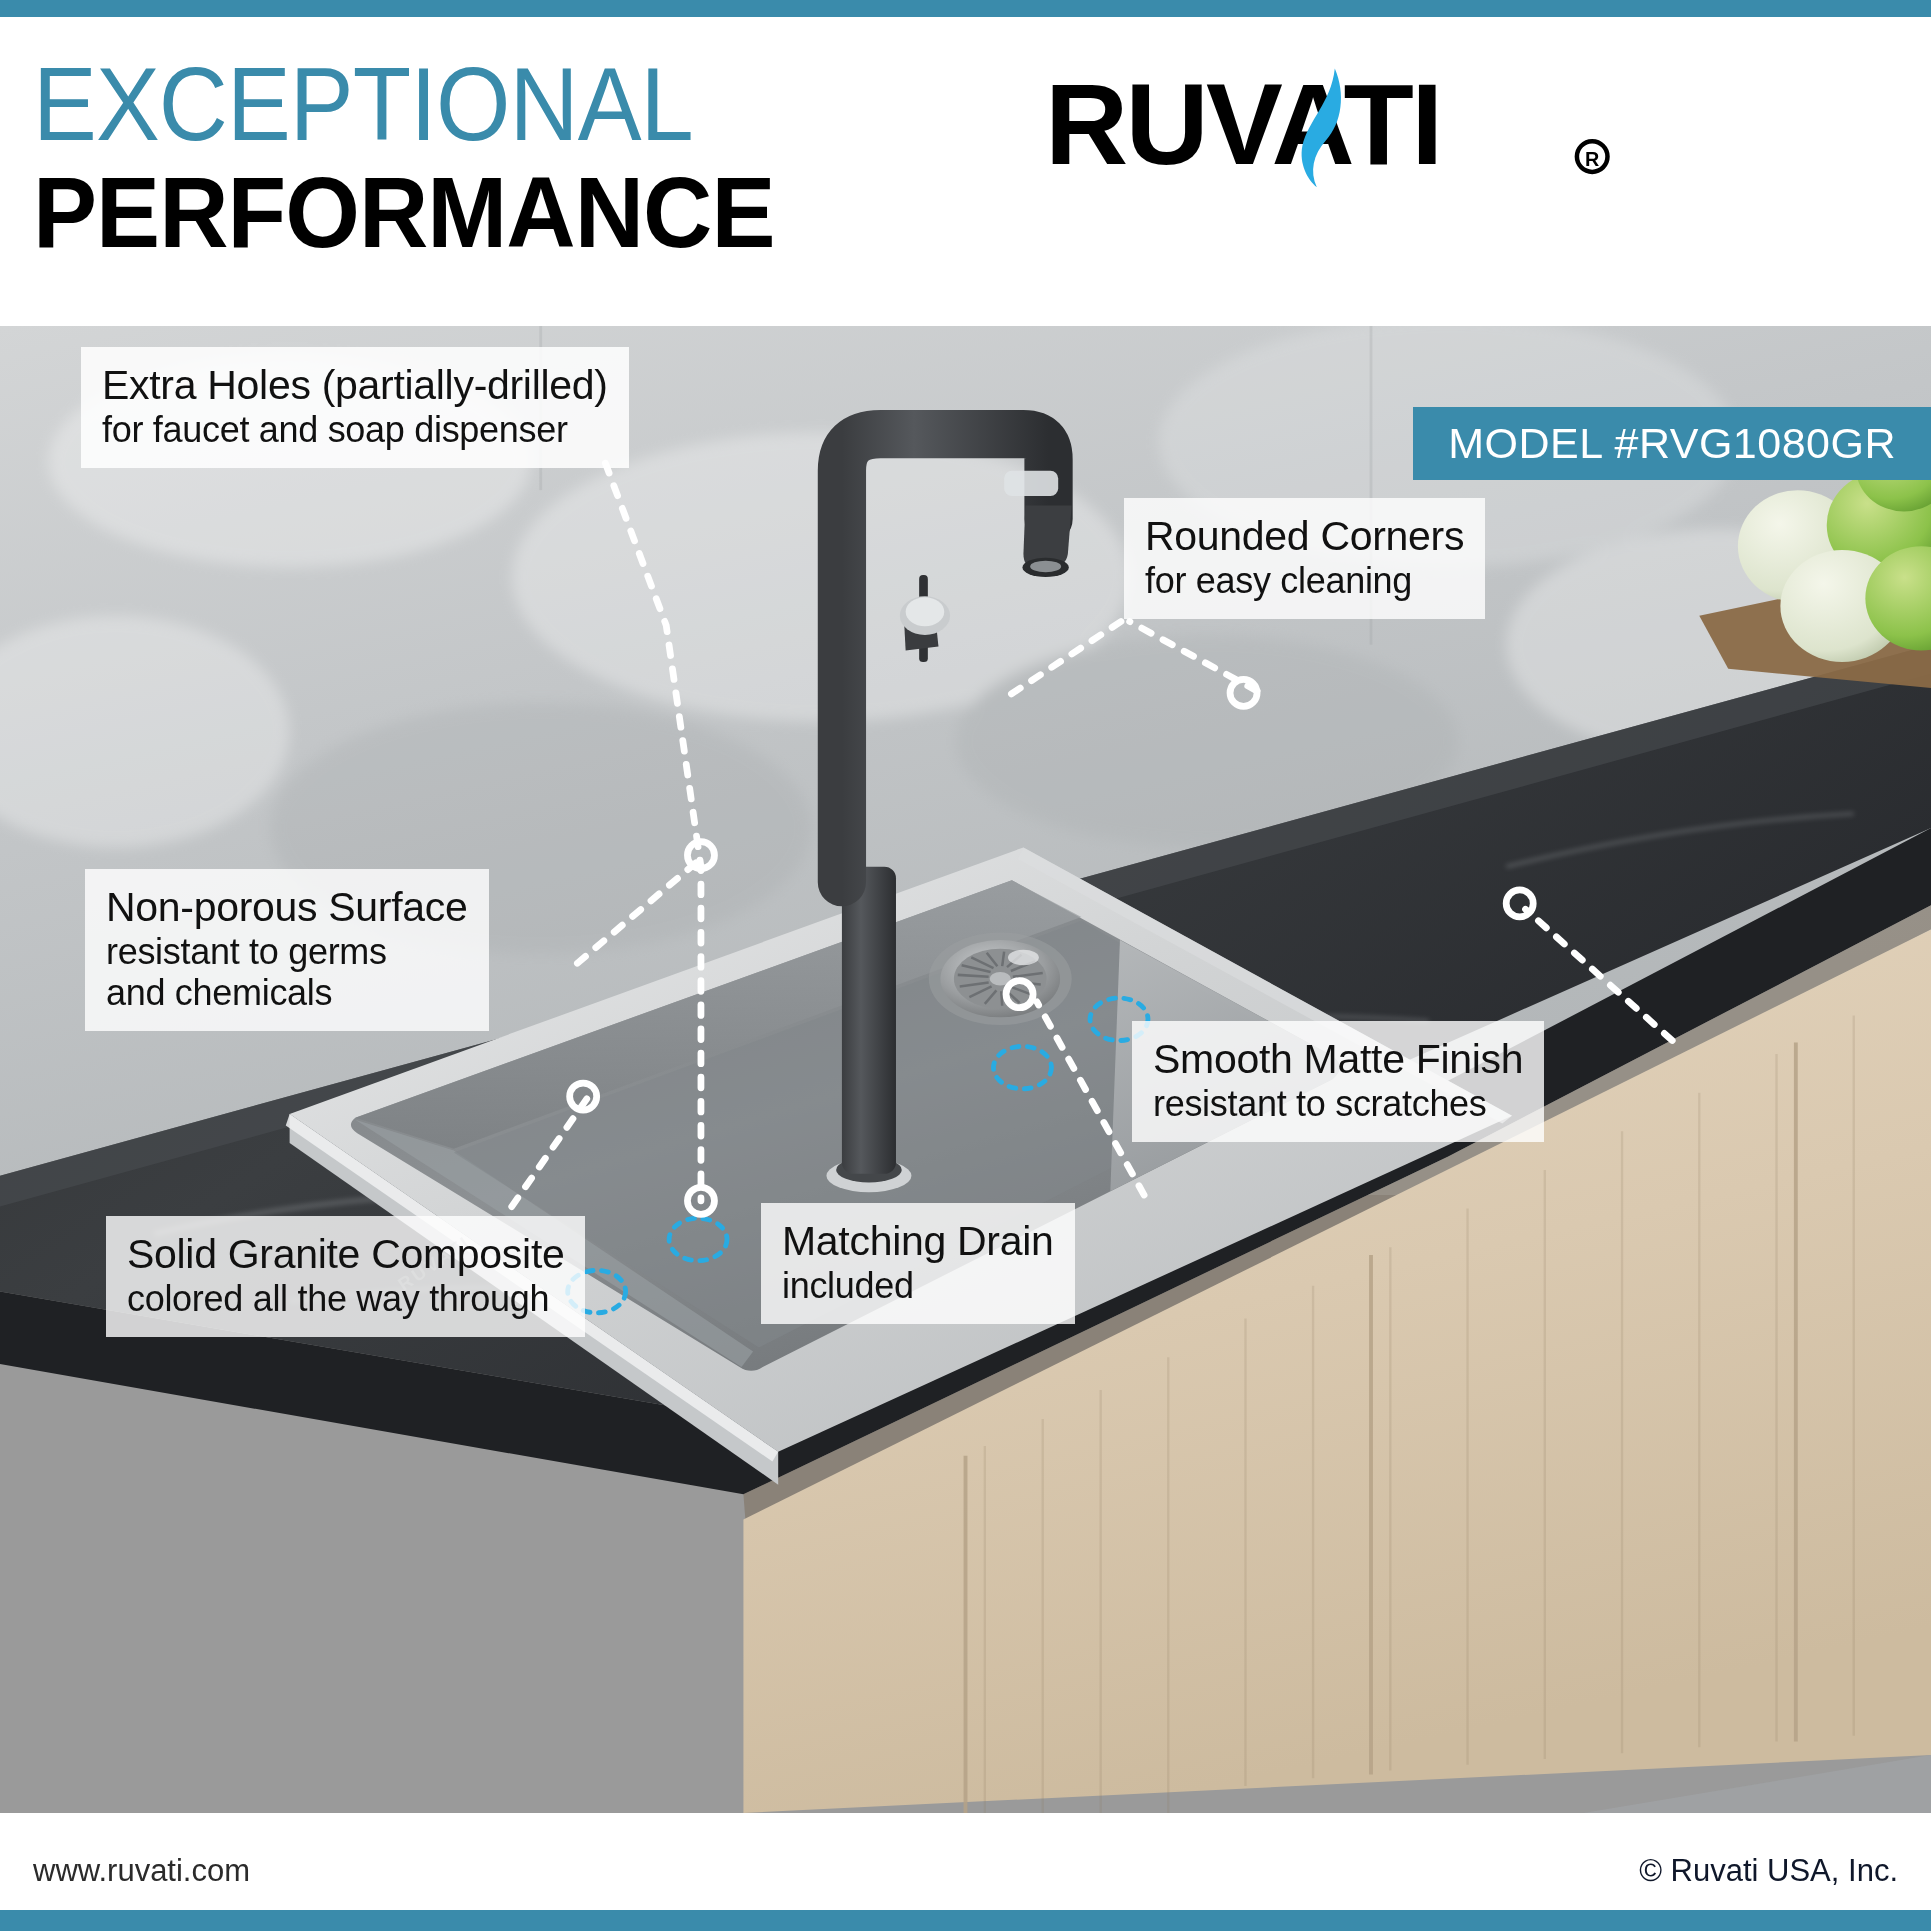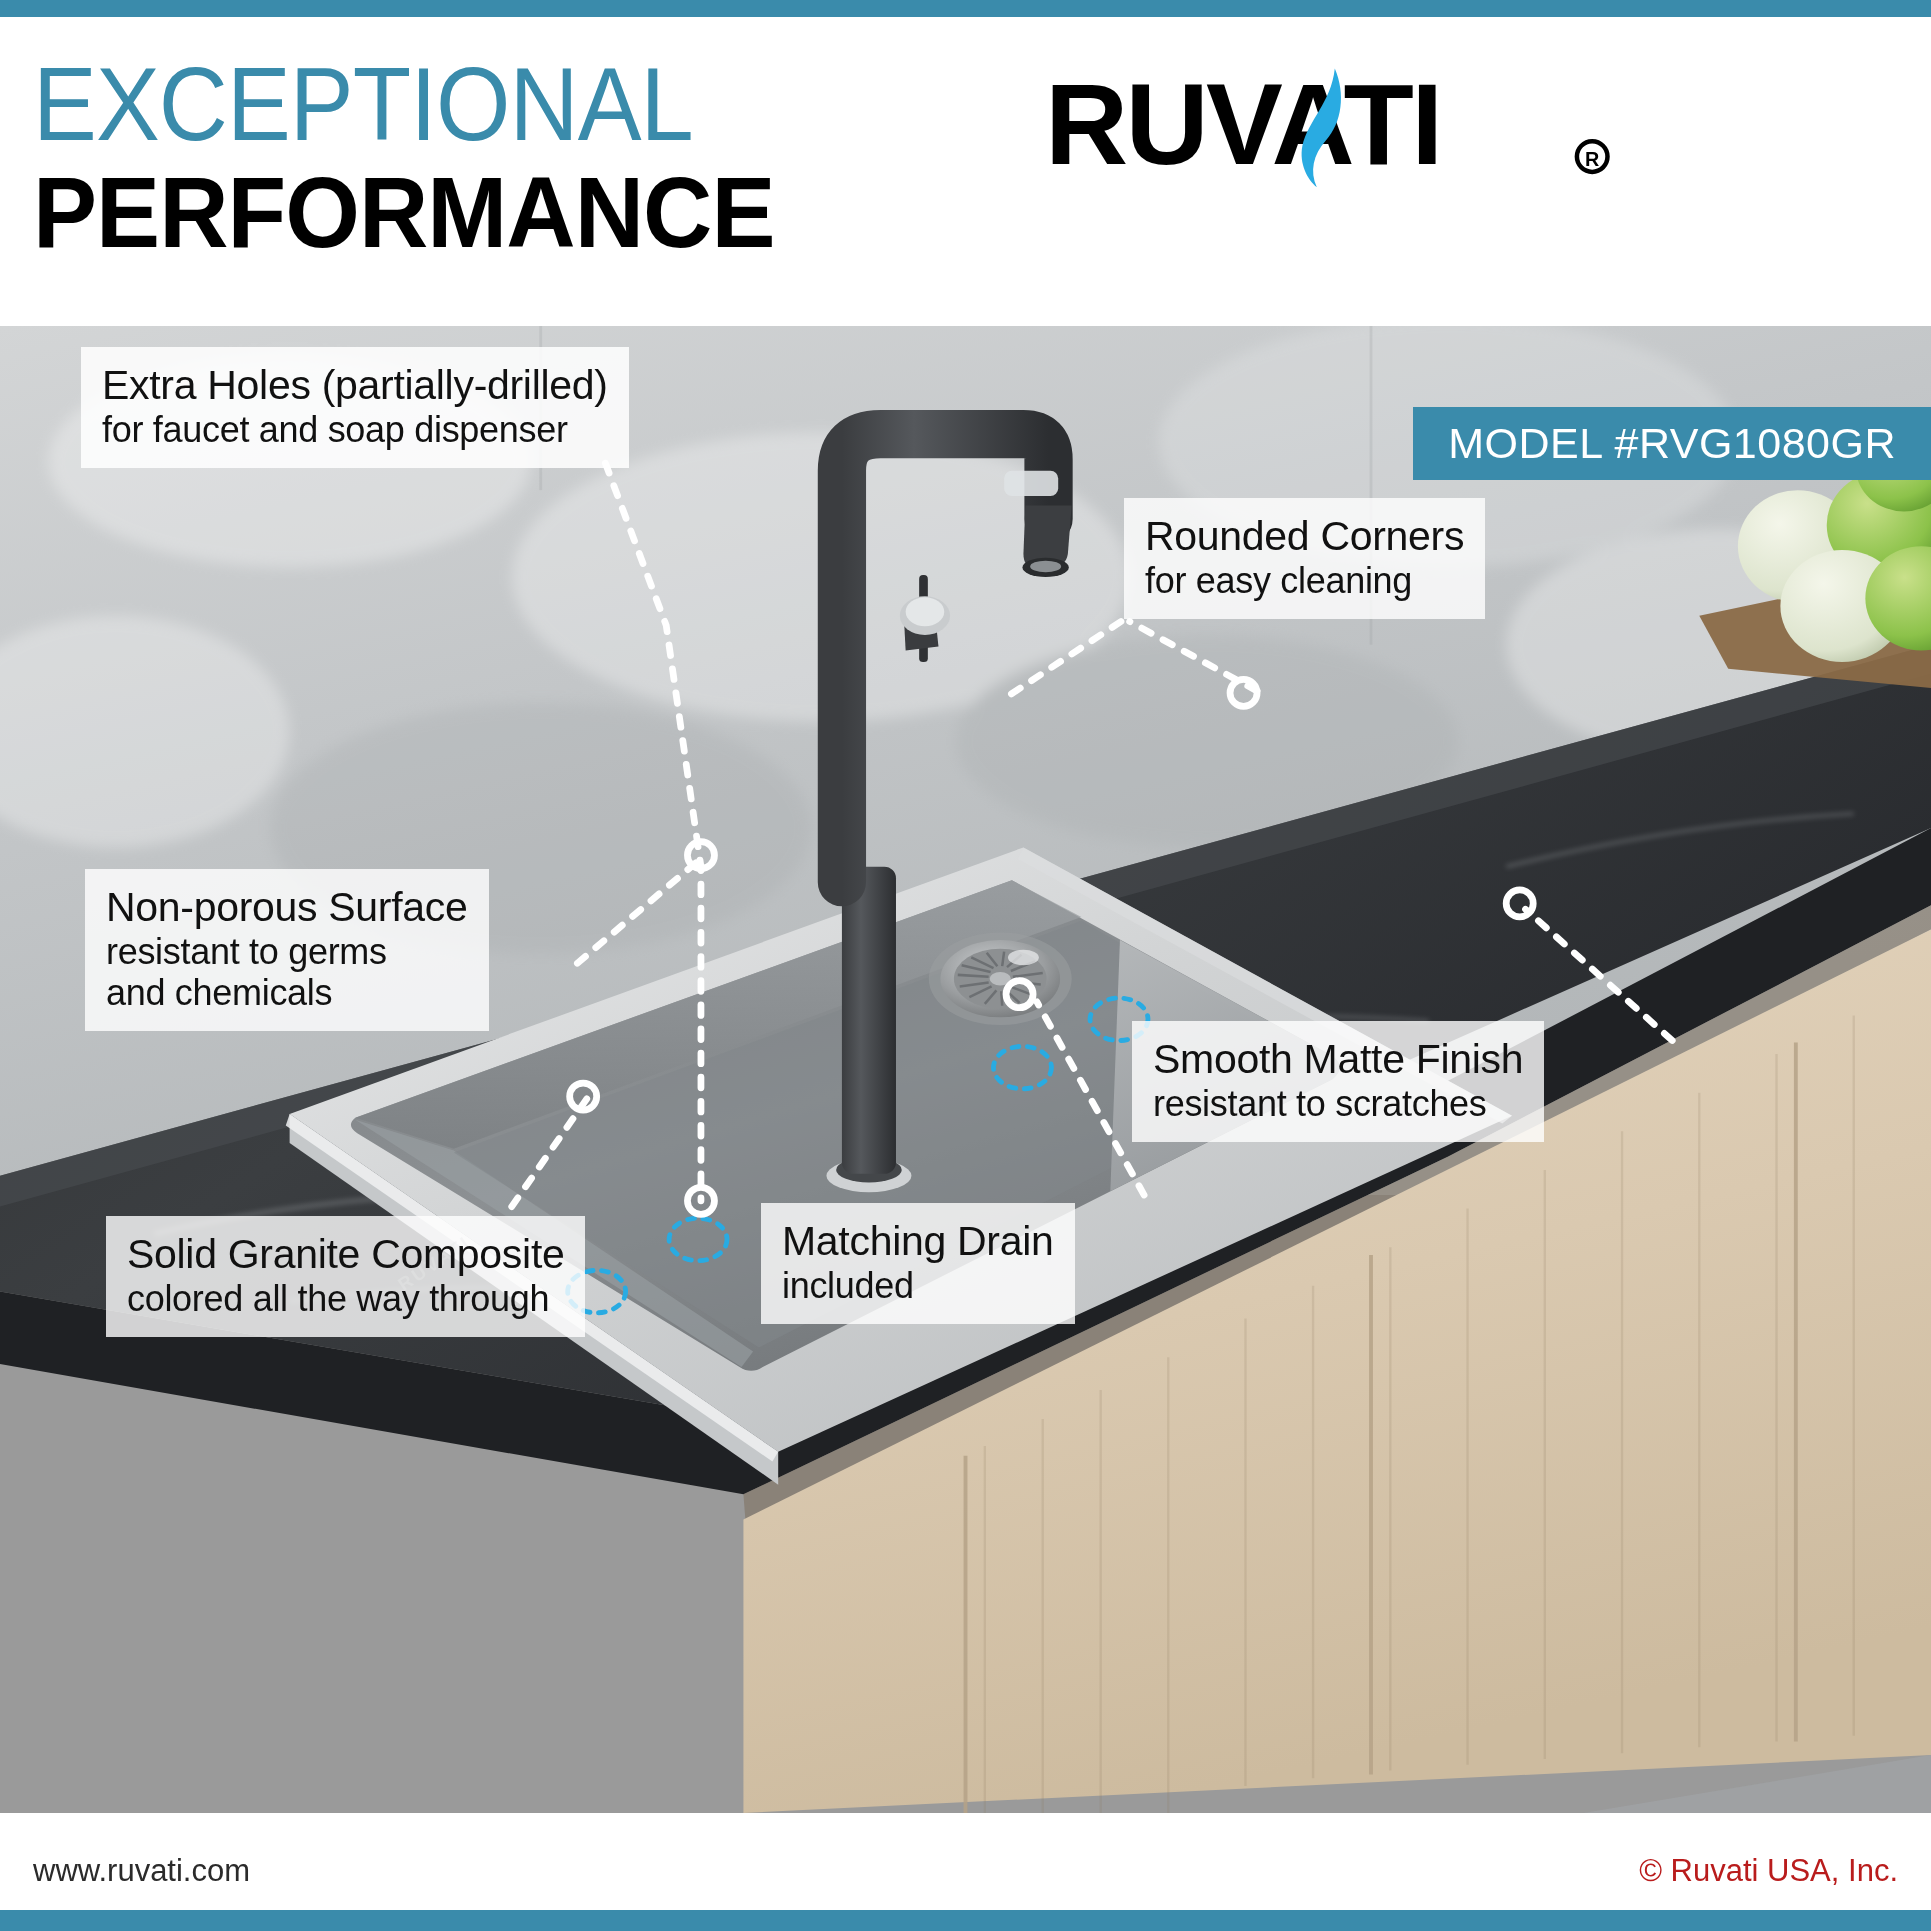--- a/index.html
+++ b/index.html
@@ -73,21 +73,21 @@
   .callout.c-matte  { left:1132px; top:695px; background:rgba(255,255,255,0.80); }
   .callout.c-granite{ left:106px; top:890px; }
   .callout.c-drain  { left:716px; top:877px; background:rgba(255,255,255,0.80);margin-left:45px; }
 
   
   .footer {
     position:absolute; bottom:21px; left:0; width:1931px; height:86px;
     background:#fff;
   }
   .footer .url { position:absolute; left:33px; top:29px; font-size:31px; color:#2b2b2b; }
-  .footer .copy { position:absolute; right:33px; top:29px; font-size:31px; color:#b91c1c;text-align:center; }
+  .footer .copy { position:absolute; right:33px; top:29px; font-size:31px; color:#0f172a;text-align:center; }
 </style>
 </head>
 <body>
 
 <div class="accent-bar top"></div>
 
 <div class="header">
 
   <div class="headline">
     <span class="line1">EXCEPTIONAL</span>

